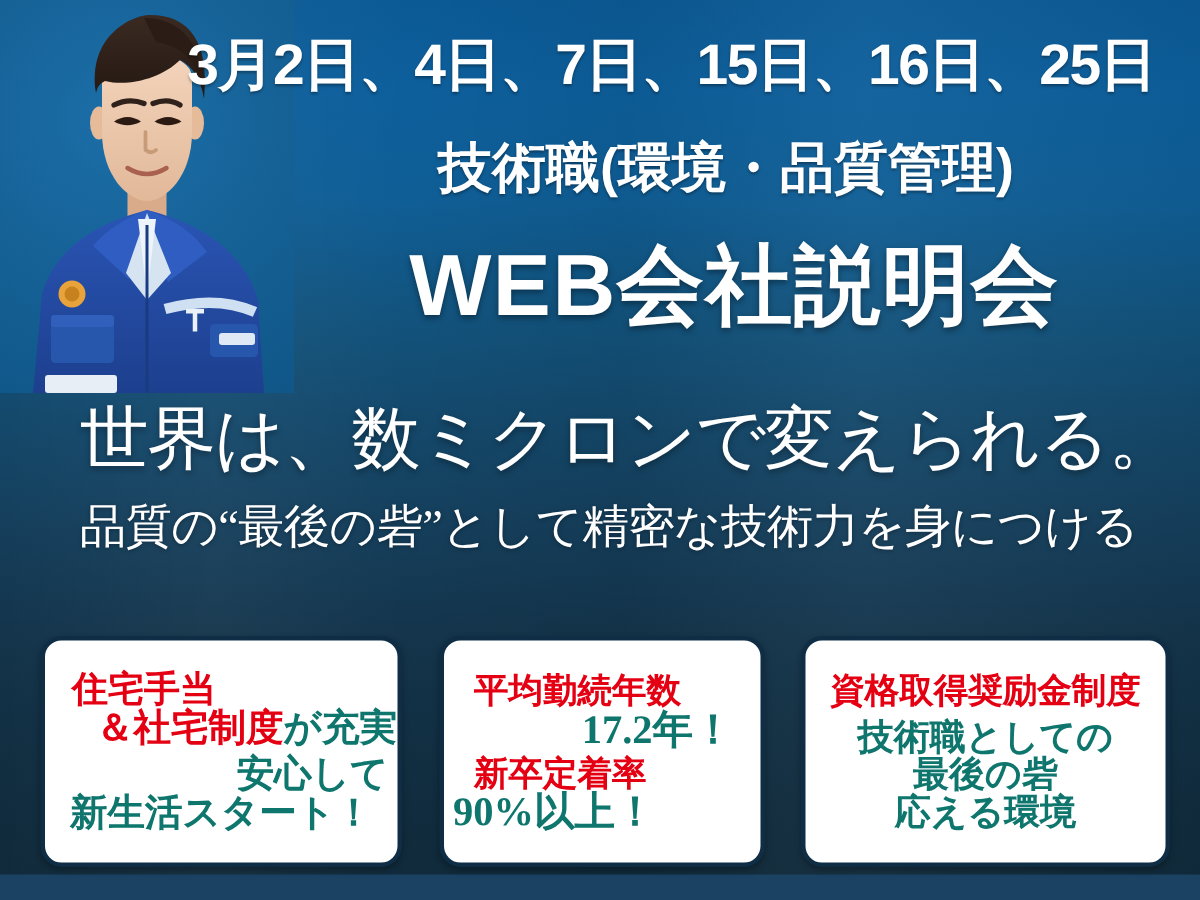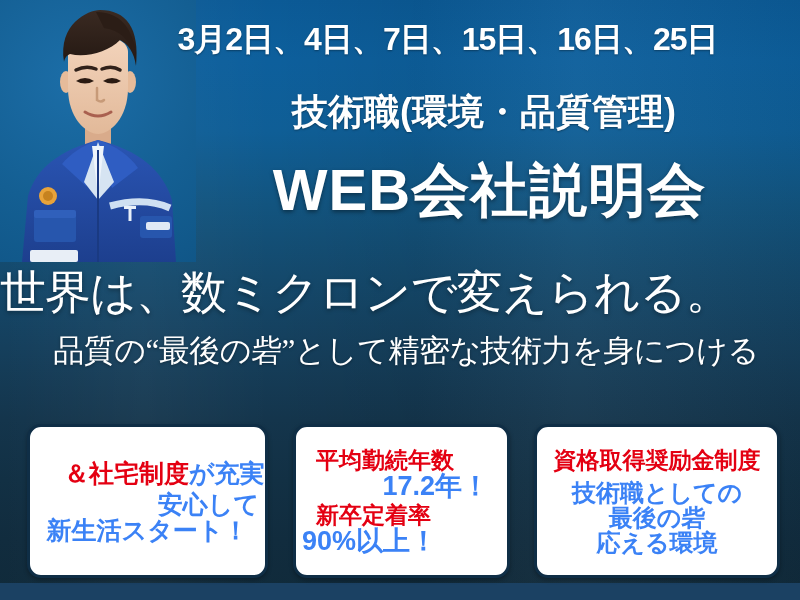--- a/index.html
+++ b/index.html
@@ -79,21 +79,21 @@
     left: 0;
     top: 0;
     width: 800px;
     height: 250px;
     text-align: center;
   }
   .date-line {
     position: absolute;
     left: 0; right: 0;
     top: 18px;
-    font-size: 32px;
+    font-size: 38px;
     font-weight: bold;
     color: #ffffff;
     letter-spacing: -1px;
     white-space: nowrap;
     padding-left: 95px;
     box-sizing: border-box;
     text-shadow: 0 1px 2px rgba(0,0,0,0.35);
   }
   .job-line {
     position: absolute;
@@ -118,23 +118,23 @@
     letter-spacing: 1px;
     white-space: nowrap;
     padding-left: 176px;
     box-sizing: border-box;
     text-shadow: 0 2px 4px rgba(0,0,0,0.40);
   }
 
   
   .tagline {
     position: absolute;
-    left: 0; right: 0;
+    left: 0; right: 16px;
     top: 262px;
-    text-align: left;
+    text-align: right;
     font-family: Liberation Serif, serif;
     font-size: 46px;
     color: #ffffff;
     white-space: nowrap;
     letter-spacing: -1px;
     text-shadow: 0 2px 4px rgba(0,0,0,0.35);
   }
   .subtagline {
     position: absolute;
     left: 12px; right: 0;
@@ -180,21 +180,21 @@
     justify-content: center;
   }
 
   .ln {
     font-weight: bold;
     line-height: 1.06;
     white-space: nowrap;
     color: #111111;
   }
   .red  { color: #e40012; }
-  .blk  { color: #3b82f6; }
+  .blk  { color: #0f766e; font-family: Liberation Serif, serif; }
 
   
   .c1-l1 { font-size: 24px; text-align: left;  padding-left: 12px; }
   .c1-l2 { font-size: 25px; text-align: left;  padding-left: 28px; }
   .c1-l3 { font-size: 25px; text-align: right; margin-top: 4px; }
   .c1-l4 { font-size: 25px; text-align: center; }
 
   
   .c2-l1 { font-size: 23px; text-align: left;  padding-left: 14px; }
   .c2-l2 { font-size: 27px; text-align: right; padding-right: 12px; }
@@ -290,20 +290,21 @@
     <div class="main-title">WEB会社説明会</div>
   </div>
 
   <div class="tagline">世界は、数ミクロンで変えられる。</div>
   <div class="subtagline">品質の“最後の砦”として精密な技術力を身につける</div>
 
   <div class="cards">
 
     <div class="card card-1">
       <div class="card-inner">
+        <div class="ln red c1-l1">住宅手当</div>
         <div class="ln c1-l2"><span class="red">＆社宅制度</span><span class="blk">が充実</span></div>
         <div class="ln blk c1-l3">安心して</div>
         <div class="ln blk c1-l4">新生活スタート！</div>
       </div>
     </div>
 
     <div class="card card-2">
       <div class="card-inner">
         <div class="ln red c2-l1">平均勤続年数</div>
         <div class="ln blk c2-l2">17.2年！</div>

